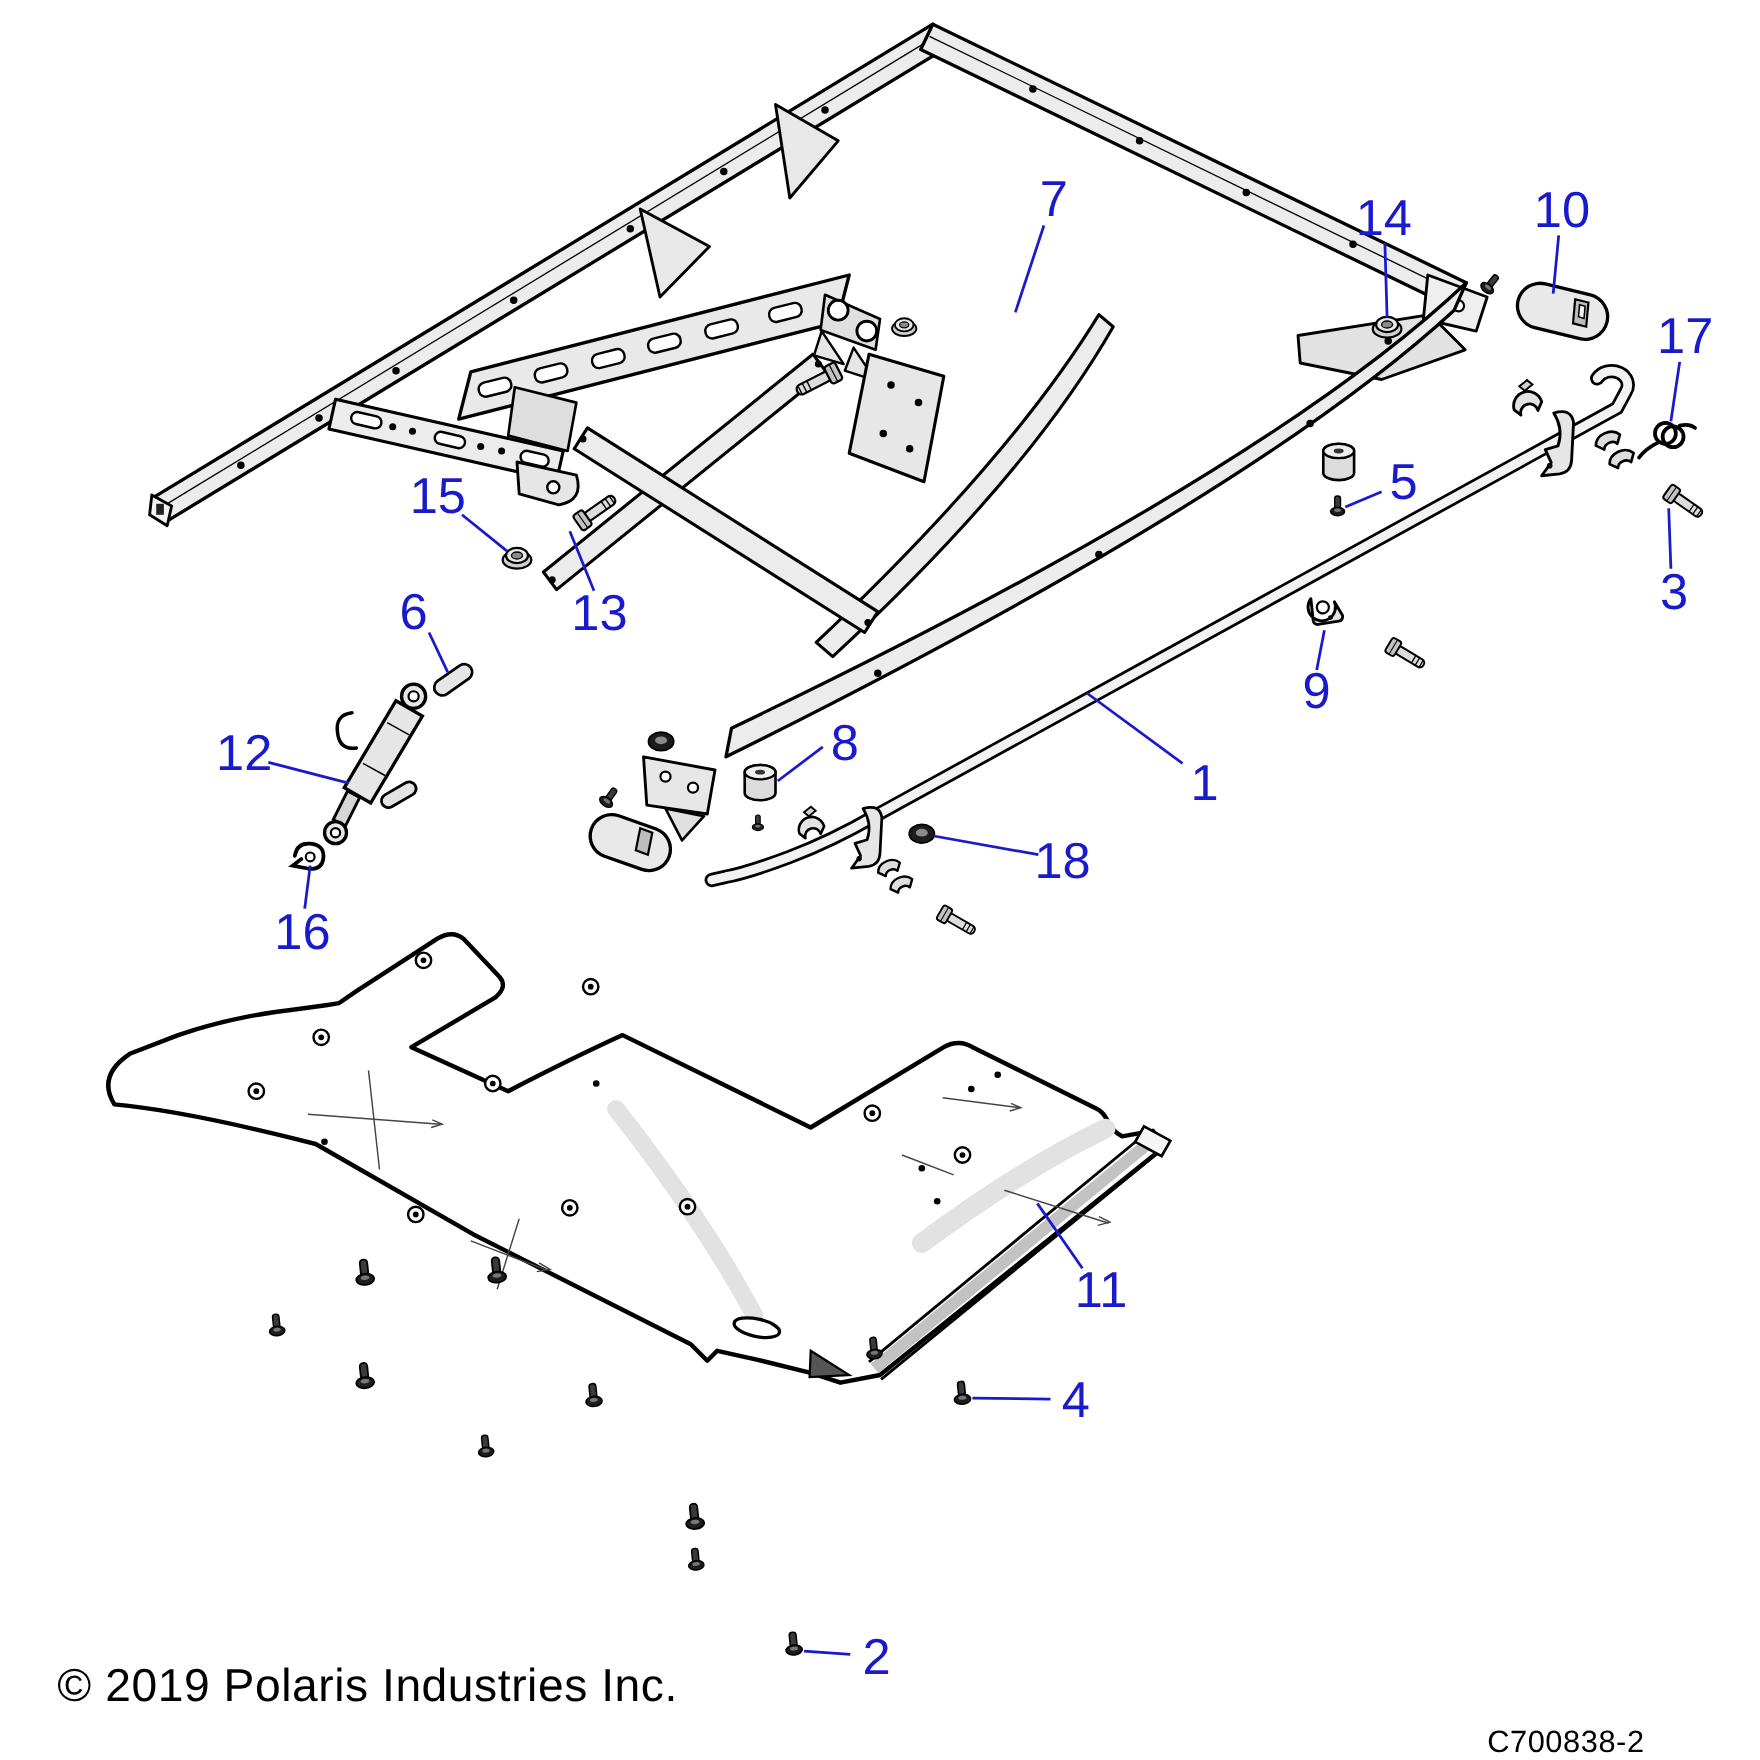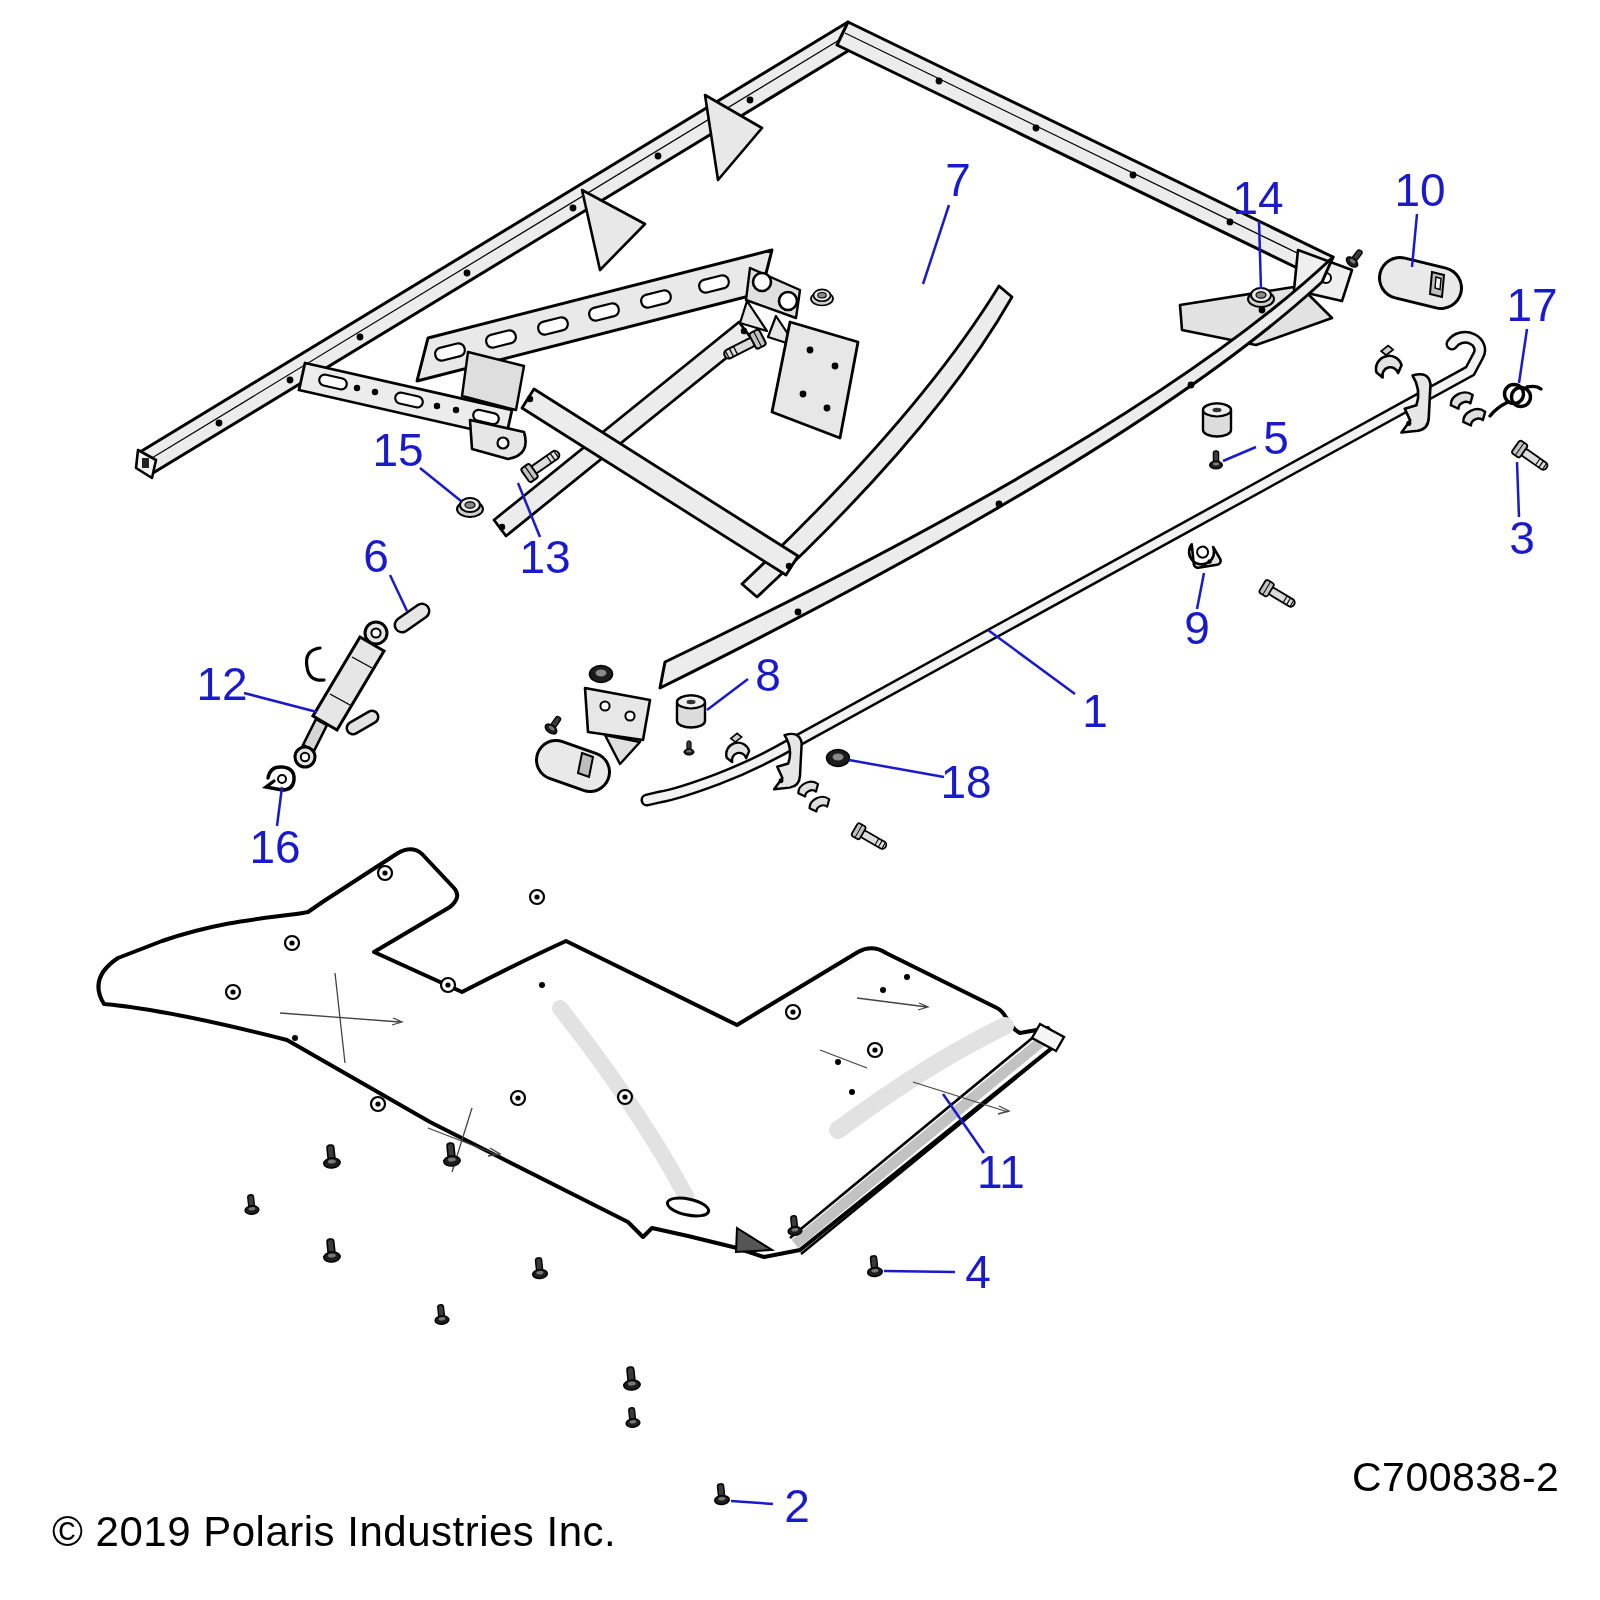--- a/index.html
+++ b/index.html
@@ -1,21 +1,21 @@
 <!DOCTYPE html>
 <html><head>
 <meta charset="utf-8">
 <style>
   html,body{margin:0;padding:0;background:#fff;}
   .canvas{position:relative;width:1600px;height:1600px;background:#fff;overflow:hidden;
           font-family:"Liberation Sans",sans-serif;}
   .canvas svg{position:absolute;left:0;top:0;}
   .footer-text{position:absolute;color:#000;white-space:nowrap;}
   #copyright{left:52px;top:1508px;font-size:42px;letter-spacing:0.5px;text-align:right;}
-  #diagram-code{left:1352px;top:1454px;font-size:41px;letter-spacing:0.5px;}
+  #diagram-code{left:1352px;top:1568px;font-size:28px;letter-spacing:0.5px;}
   .callout-text{font-family:"Liberation Sans",sans-serif;cursor:pointer;}
 </style>
 </head>
 <body>
 
 <div class="canvas">
 
 <svg width="1600" height="1600" viewBox="0 0 1600 1600">
   <defs>
 

